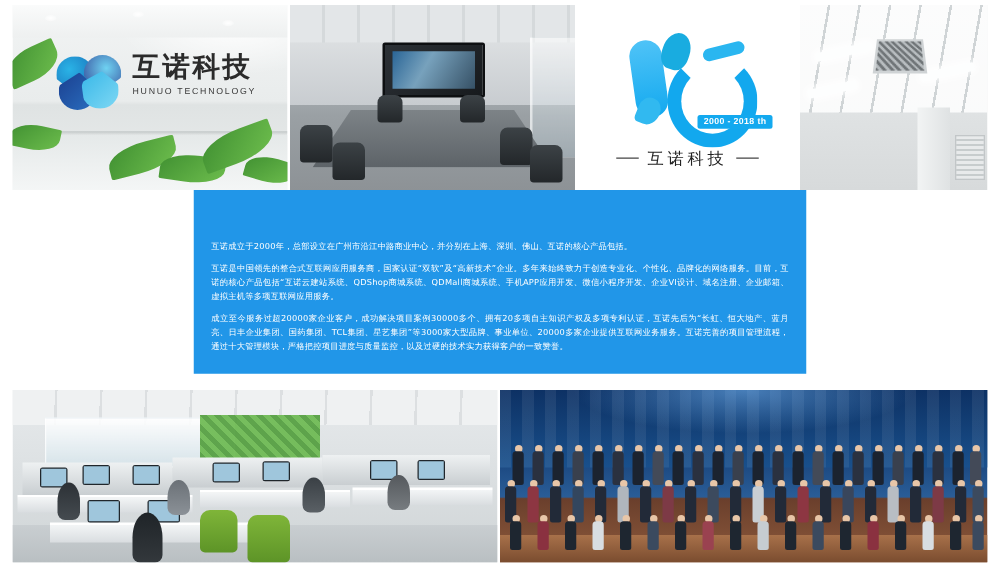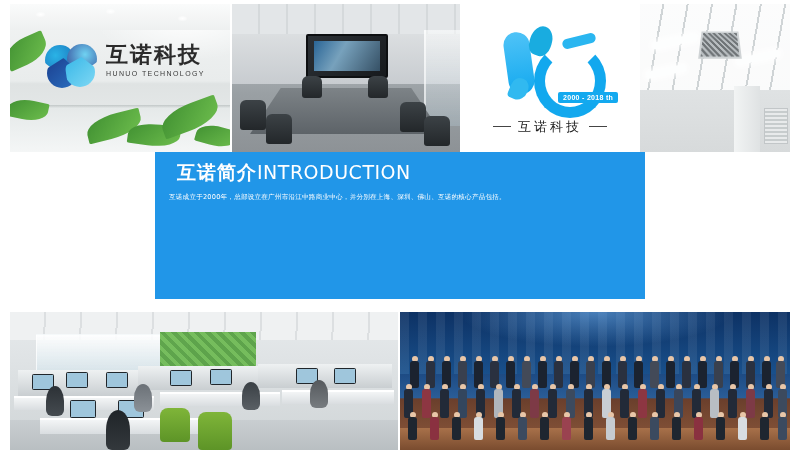--- a/index.html
+++ b/index.html
@@ -555,21 +555,20 @@
           <span class="body" style="height:23px;background:#1e2630"></span>
         </div>
       <div class="p" style="left:378px;height:28px;width:11px">
           <span class="head"></span>
           <span class="body" style="height:23px;background:#3b4a5f"></span>
         </div>
     </div>
   </div>
 
   <div id="intro">
-    <div class="title">
-      <span class="cn">互诺简介</span><span class="en">INTRODUCTION</span>
-    </div>
     <div class="body">
       <p>互诺成立于2000年，总部设立在广州市沿江中路商业中心，并分别在上海、深圳、佛山、互诺的核心产品包括。</p>
+      <p>互诺是中国领先的整合式互联网应用服务商，国家认证“双软”及“高新技术”企业。多年来始终致力于创造专业化、个性化、品牌化的网络服务。目前，互诺的核心产品包括“互诺云建站系统、QDShop商城系统、QDMall商城系统、手机APP应用开发、微信小程序开发、企业VI设计、域名注册、企业邮箱、虚拟主机等多项互联网应用服务。</p>
+      <p>成立至今服务过超20000家企业客户，成功解决项目案例30000多个、拥有20多项自主知识产权及多项专利认证，互诺先后为“长虹、恒大地产、蓝月亮、日丰企业集团、国药集团、TCL集团、星艺集团”等3000家大型品牌、事业单位、20000多家企业提供互联网业务服务。互诺完善的项目管理流程，通过十大管理模块，严格把控项目进度与质量监控，以及过硬的技术实力获得客户的一致赞誉。</p>
     </div>
   </div>
 
 </div>
 
 </body></html>

